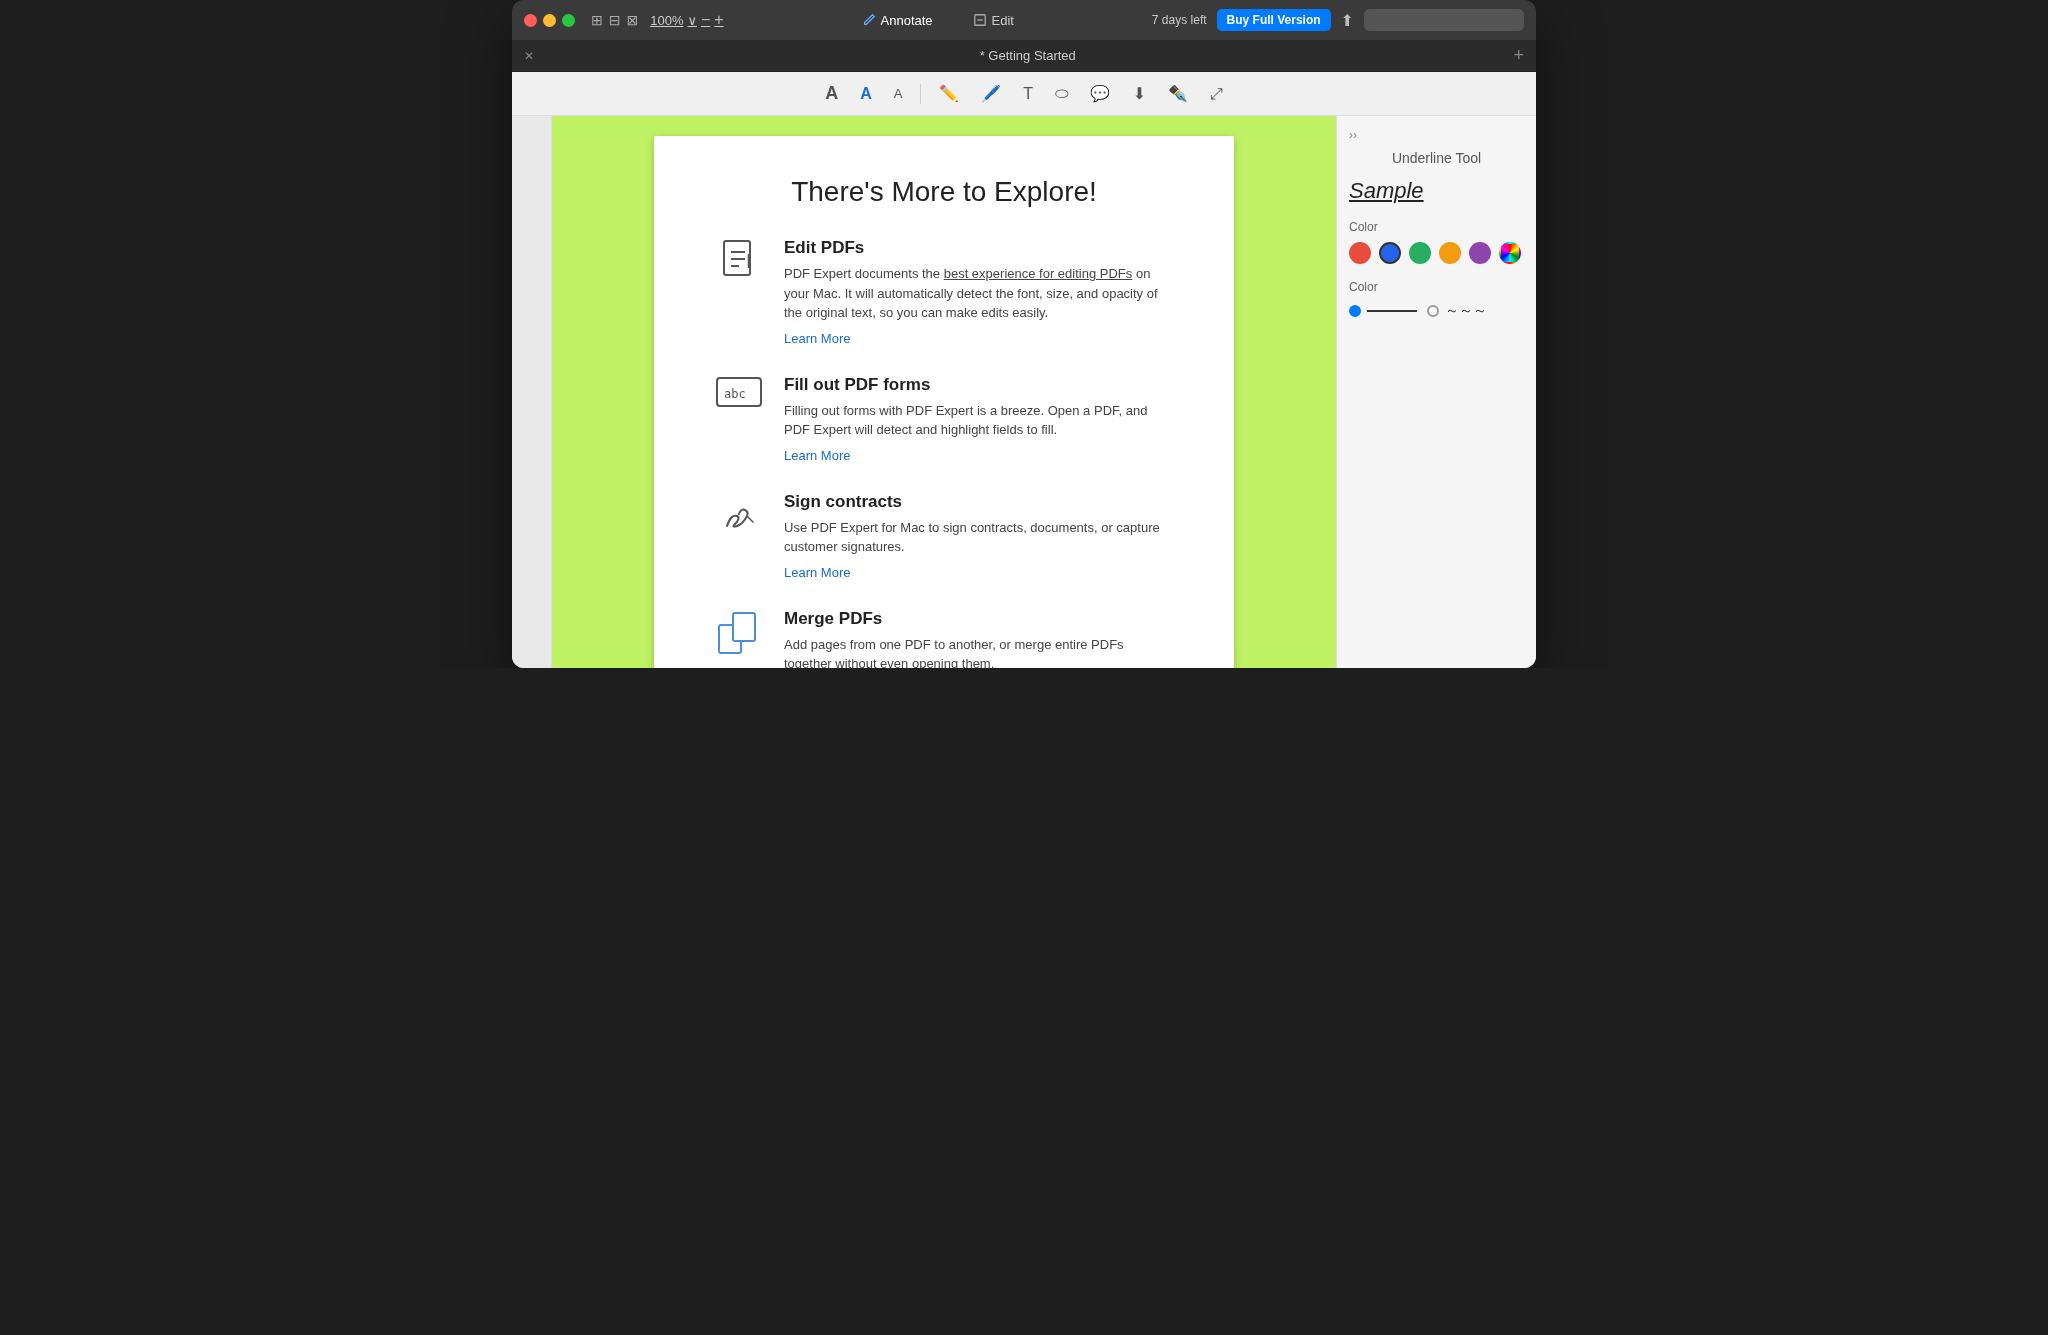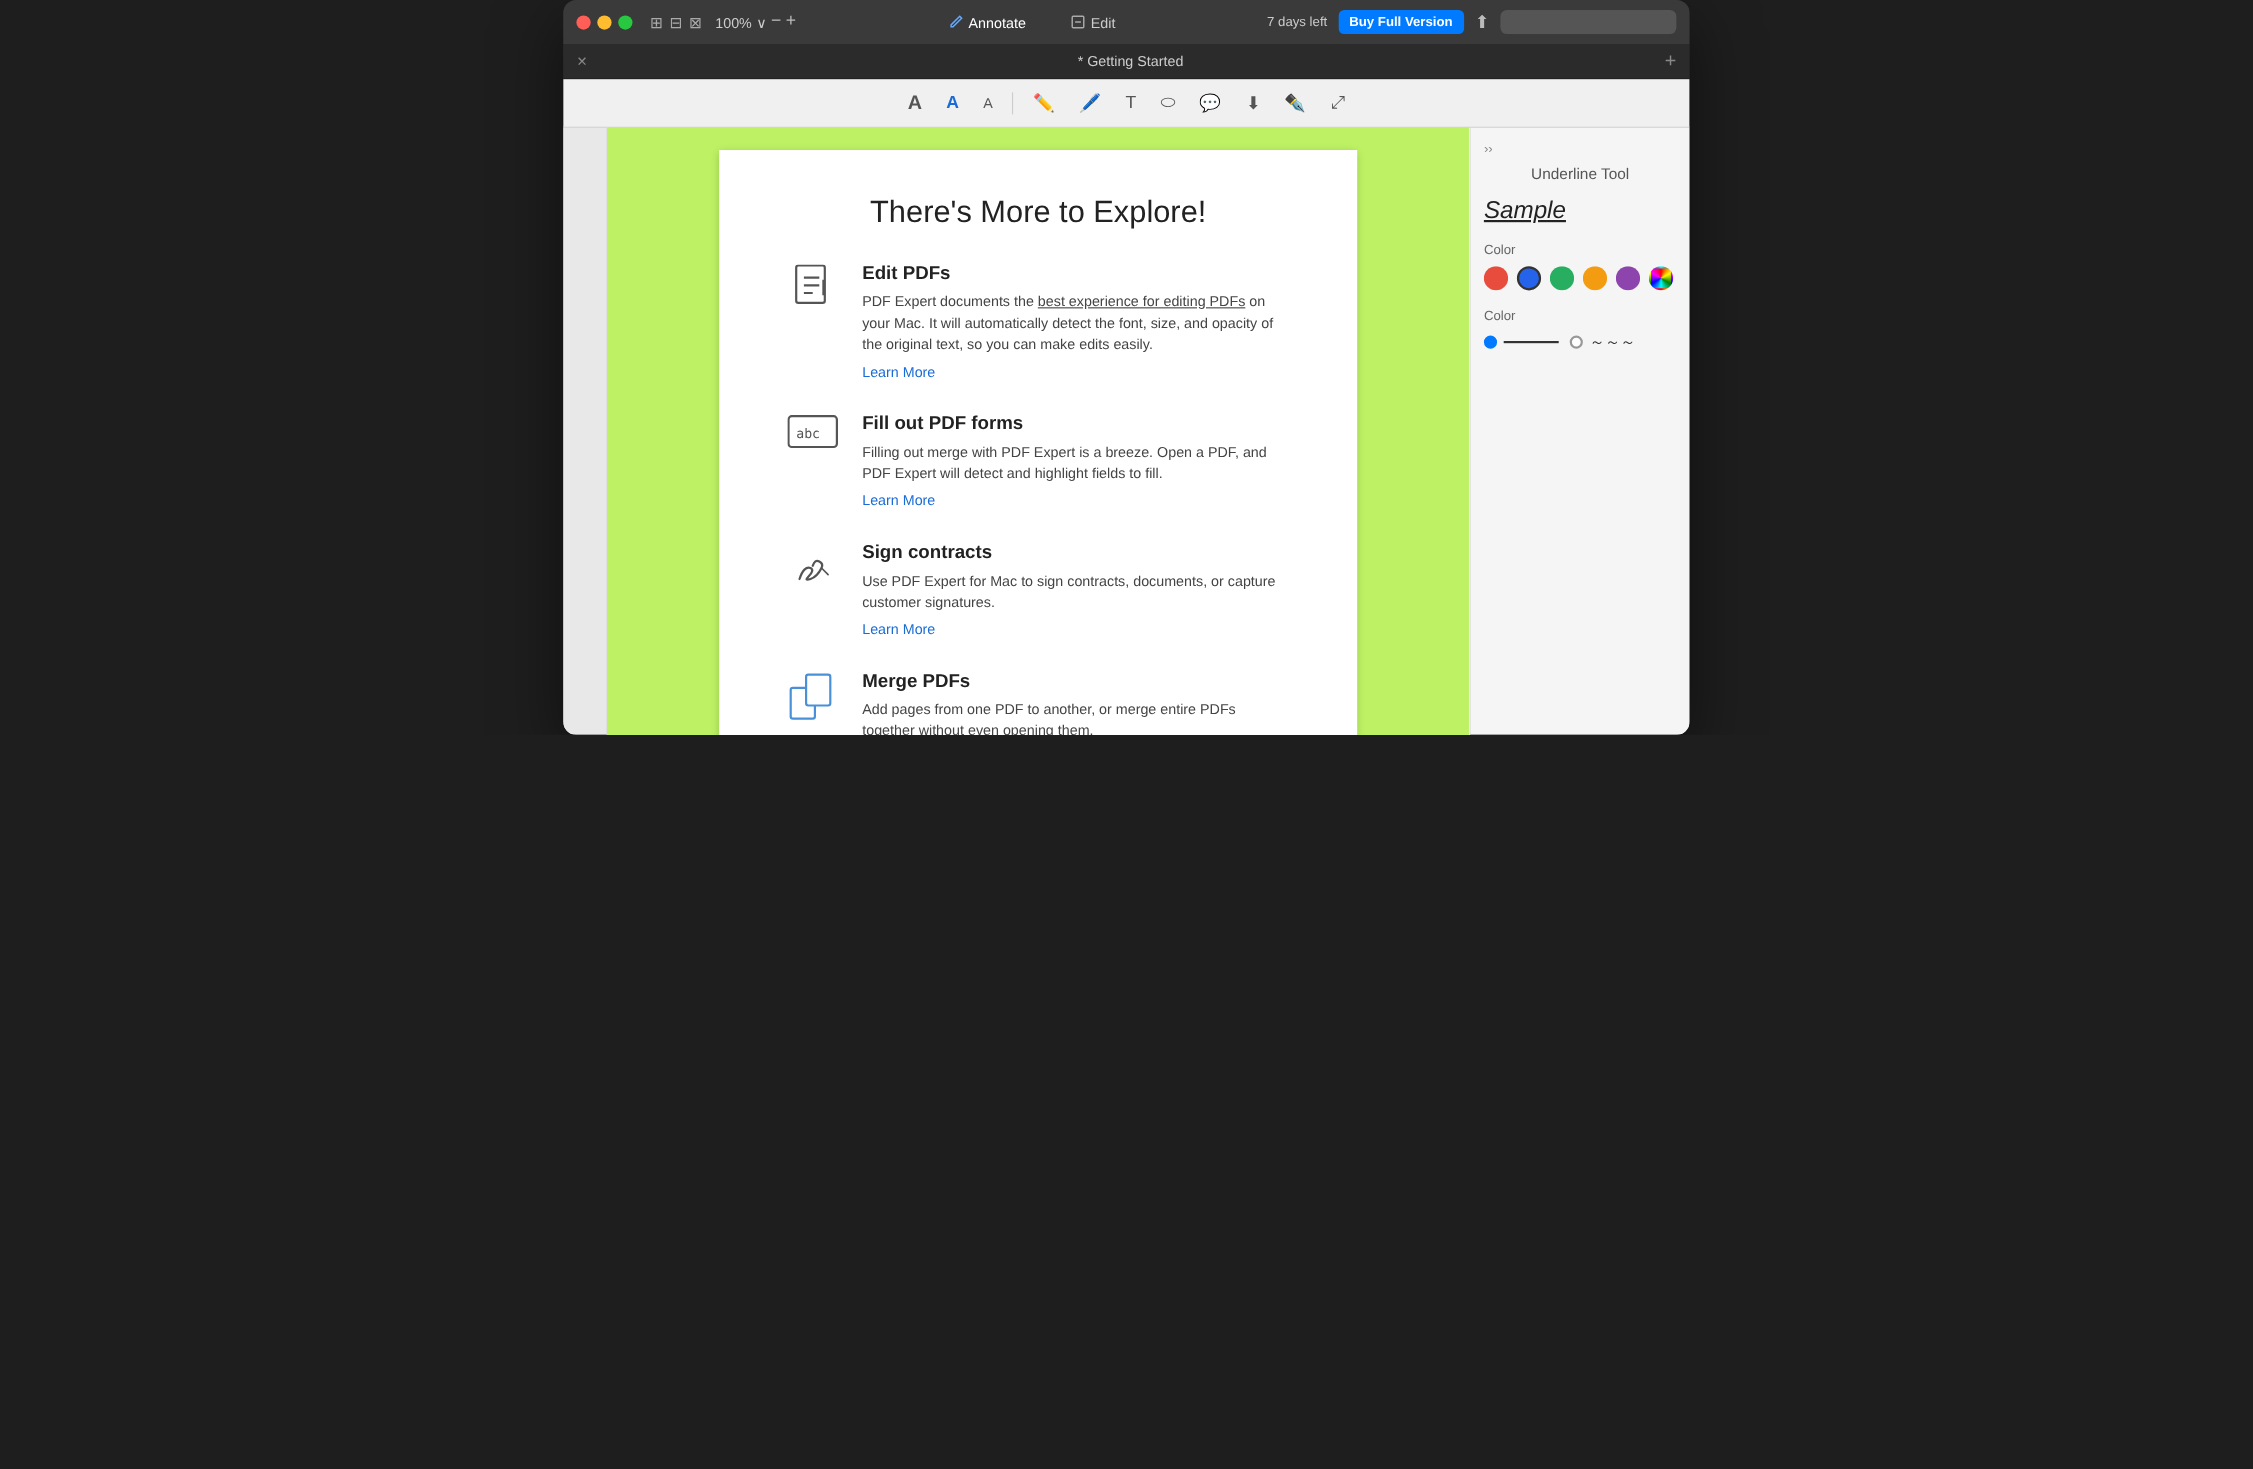--- a/index.html
+++ b/index.html
@@ -28,21 +28,21 @@
       flex-shrink: 0;
     }
     .traffic-lights { display: flex; gap: 6px; align-items: center; }
     .traffic-light { width: 13px; height: 13px; border-radius: 50%; cursor: pointer; }
     .tl-red { background: #ff5f57; }
     .tl-yellow { background: #febc2e; }
     .tl-green { background: #28c840; }
 
     .titlebar-left { display: flex; align-items: center; gap: 12px; margin-left: 8px; }
     .sidebar-icons { display: flex; gap: 6px; color: #aaa; font-size: 14px; }
-    .zoom-control { display: flex; align-items: center; gap: 4px; color: #ccc; font-size: 13px; }
+    .zoom-control { display: flex; align-items: center; gap: 4px; color: #ccc; font-size: 13px; text-decoration: underline; }
     .zoom-btn { color: #ccc; cursor: pointer; font-size: 16px; background: none; border: none; color: #bbb; }
 
     .titlebar-center { flex: 1; display: flex; align-items: center; justify-content: center; gap: 24px; }
     .toolbar-btn { display: flex; align-items: center; gap: 5px; color: #ccc; font-size: 13px; cursor: pointer; padding: 4px 8px; border-radius: 4px; }
     .toolbar-btn.active { color: #fff; }
     .toolbar-btn svg { width: 14px; height: 14px; }
 
     .titlebar-right { display: flex; align-items: center; gap: 10px; }
     .days-left { color: #ccc; font-size: 12px; }
     .buy-btn { background: #007aff; color: white; border: none; border-radius: 5px; padding: 4px 10px; font-size: 12px; cursor: pointer; font-weight: 600; }
@@ -316,21 +316,21 @@
 
         <div class="feature-section">
           <div class="feature-icon">
             <svg width="46" height="32" viewBox="0 0 46 32" fill="none">
               <rect x="1" y="1" width="44" height="28" rx="3" stroke="#555" stroke-width="2" fill="white"></rect>
               <text x="8" y="21" font-family="monospace" font-size="12" fill="#555">abc</text>
             </svg>
           </div>
           <div class="feature-content">
             <div class="feature-title">Fill out PDF forms</div>
-            <div class="feature-desc">Filling out merge with PDF Expert is a breeze. Open a PDF, and PDF Expert will detect and highlight fields to fill.</div>
+            <div class="feature-desc">Filling out forms with PDF Expert is a breeze. Open a PDF, and PDF Expert will detect and highlight fields to fill.</div>
             <a class="feature-link">Learn More</a>
           </div>
         </div>
 
         <div class="feature-section">
           <div class="feature-icon">
             <svg width="40" height="40" viewBox="0 0 40 40" fill="none">
               <path d="M8 32 Q12 20 18 22 Q22 24 16 30 Q12 34 18 32 Q24 30 28 22 Q30 18 26 16 Q22 14 20 20" stroke="#555" stroke-width="2" fill="none" stroke-linecap="round"></path>
               <path d="M28 22 L34 28" stroke="#555" stroke-width="1.5" stroke-linecap="round"></path>
             </svg>

